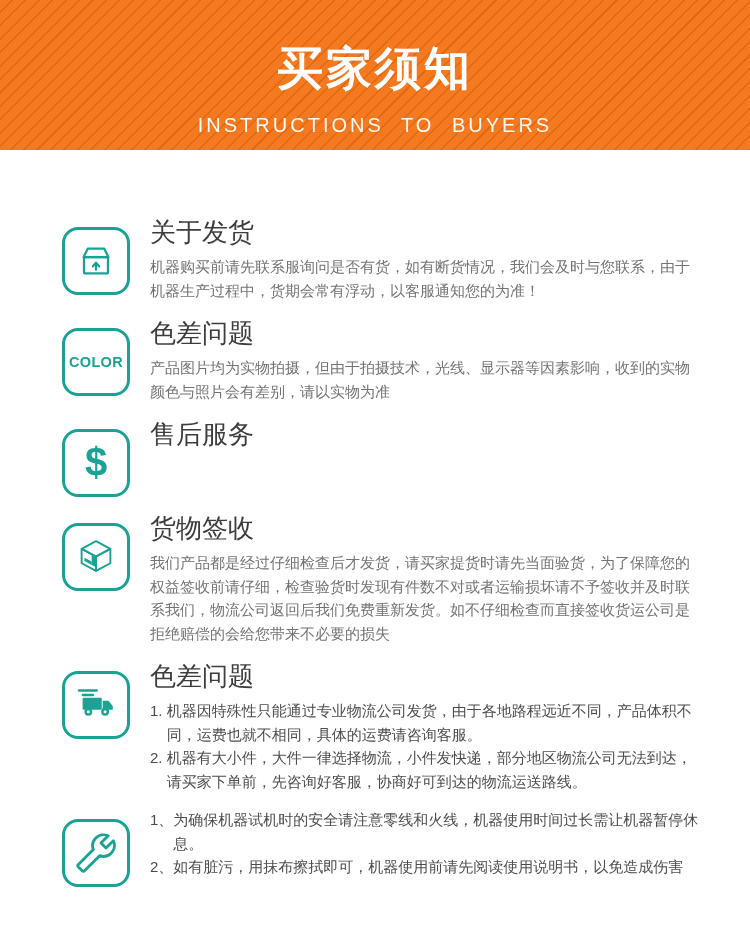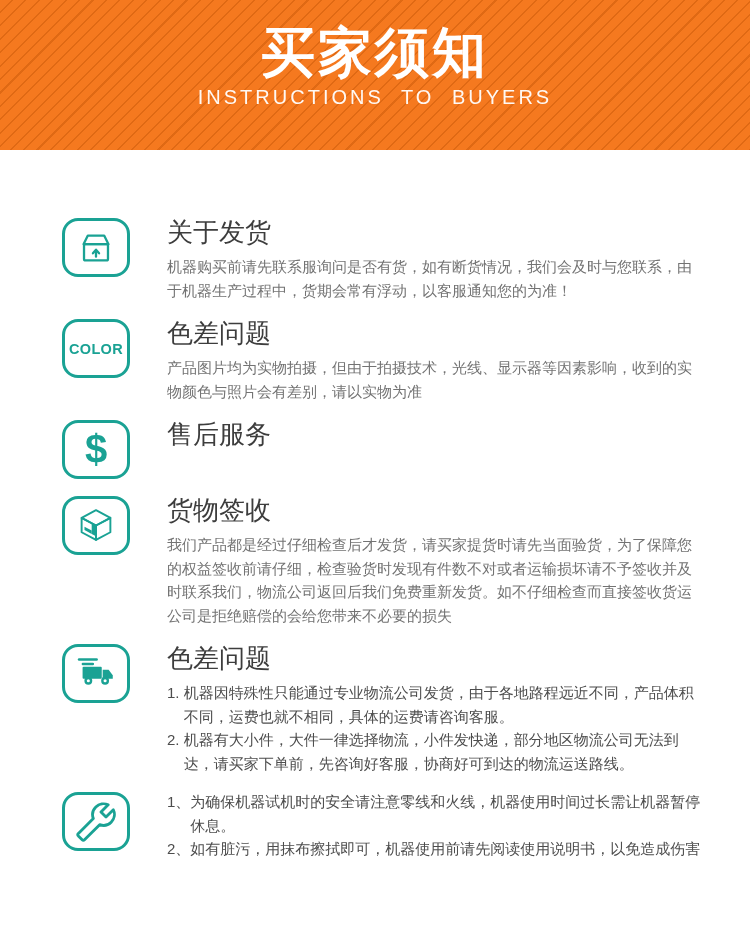--- a/index.html
+++ b/index.html
@@ -12,60 +12,60 @@
   .banner{
     height:150px;
     background-color:#f5791f;
     background-image:repeating-linear-gradient(135deg,
       rgba(0,0,0,0) 0px, rgba(0,0,0,0) 8px,
       rgba(198,86,6,0.45) 8px, rgba(198,86,6,0.45) 9.5px);
     text-align:center;
     overflow:hidden;
   }
   .banner-title{
-    margin:0;padding-top:24px;
-    font-size:54px;line-height:56px;font-weight:bold;
+    margin:16px;padding-top:24px;
+    font-size:46px;line-height:56px;font-weight:bold;
     letter-spacing:3px;color:#ffffff;
   }
   .banner-subtitle{
     margin:4px 0 8px 0;
     font-size:20px;line-height:26px;font-weight:normal;
     letter-spacing:3px;word-spacing:9px;
     color:rgba(255,255,255,0.95);
   }
   
   .content{
     padding:66px 48px 40px 62px;
   }
   .section{
     display:flex;
     align-items:flex-start;
     margin-bottom:15px;
   }
   .icon-box{
     flex:0 0 68px;
-    width:68px;height:59px;
+    width:68px;height:68px;
     box-sizing:border-box;
     border:3px solid #1aa294;
     border-radius:16px;
     display:flex;align-items:center;justify-content:center;
-    margin-top:2px;
+    margin-top:11px;
     background:#ffffff;
   }
   .icon-box svg{display:block;}
   .icon-color-text{
     color:#1aa294;font-size:14.5px;font-weight:bold;letter-spacing:0.3px;
   }
   .icon-dollar-text{
     color:#1aa294;font-size:40px;font-weight:bold;line-height:1;
     transform:translateY(-1px);
   }
   .section-text{
     flex:1;
-    margin-left:37px;
+    margin-left:20px;
     min-width:0;
   }
   .section-title{
     margin:0 0 7px 0;
     font-size:26px;line-height:32px;
     font-weight:normal;
     color:#3d3d3d;
   }
   .section-body{
     margin:0;

